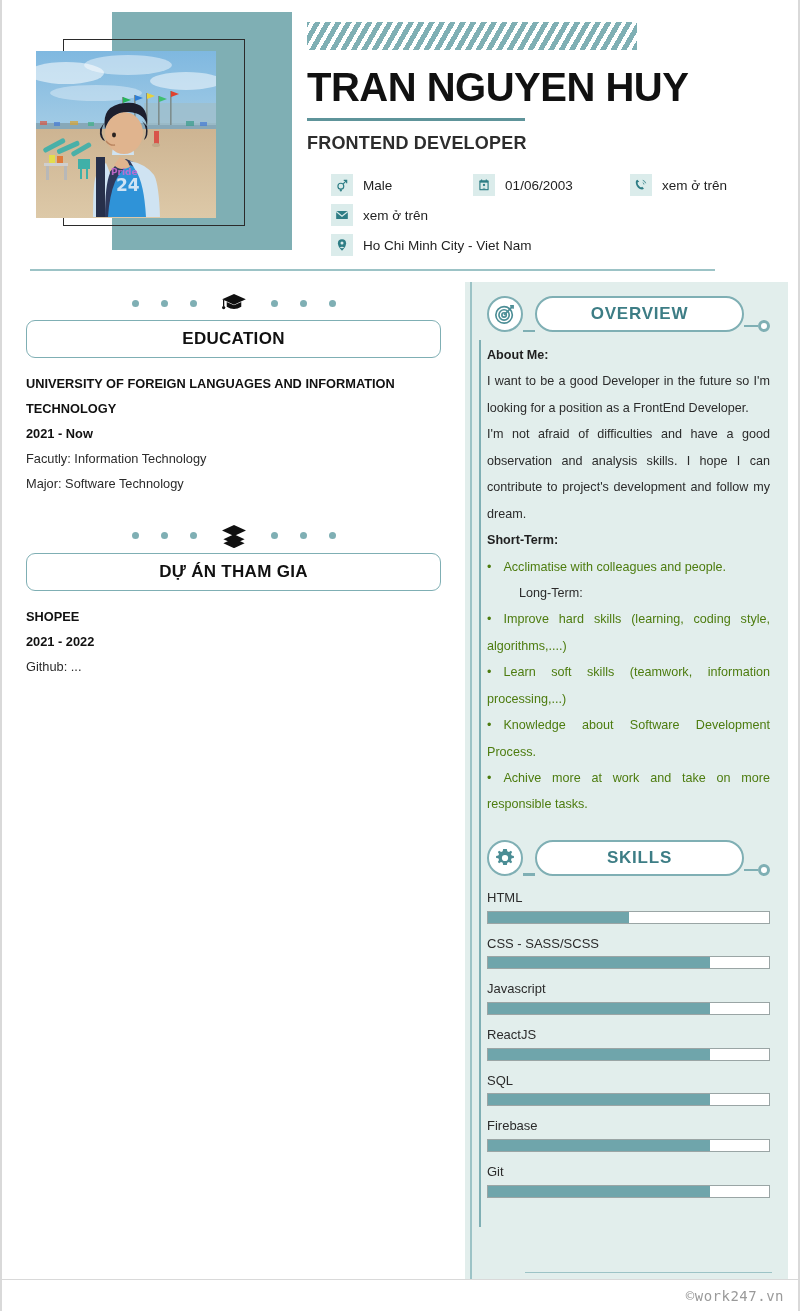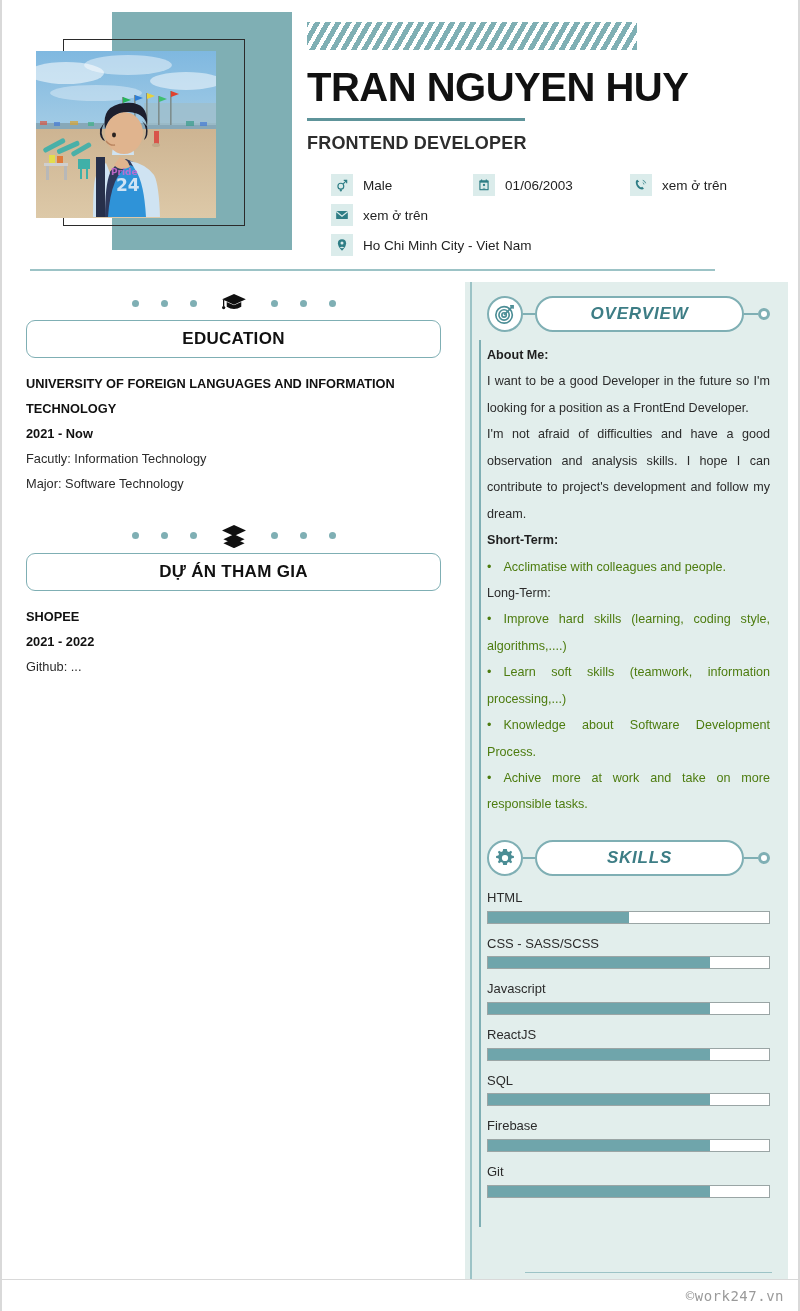--- a/index.html
+++ b/index.html
@@ -242,23 +242,22 @@
   }
   .rail-b {
     position: absolute;
     left: 14px; top: 58px; bottom: 56px;
     width: 1.6px;
     background: #7FAFB4;
   }
 
   .sec-head {
     display: flex;
-    align-items: center;
+    align-items: flex-end;
     margin-bottom: 10px;
-    font-style: italic;
   }
   .sec-circle {
     width: 36px;
     height: 36px;
     border-radius: 50%;
     border: 2px solid #7FAFB4;
     background: #ffffff;
     display: flex;
     align-items: center;
     justify-content: center;
@@ -314,20 +313,21 @@
   .ov-para {
     font-size: 12.6px;
     color: #2b2b2b;
     line-height: 2.1;
     text-align: justify;
   }
   .ov-plain {
     font-size: 12.6px;
     color: #2b2b2b;
     line-height: 2.1;
+    margin-left: 32px;
   }
   .ov-bullet {
     font-size: 12.6px;
     color: #4d7c0f;
     line-height: 2.1;
     text-align: justify;
   }
   .ov-bullet .bt { margin-right: 12px; }
 
   .skills-wrap { margin-top: 22px; }

